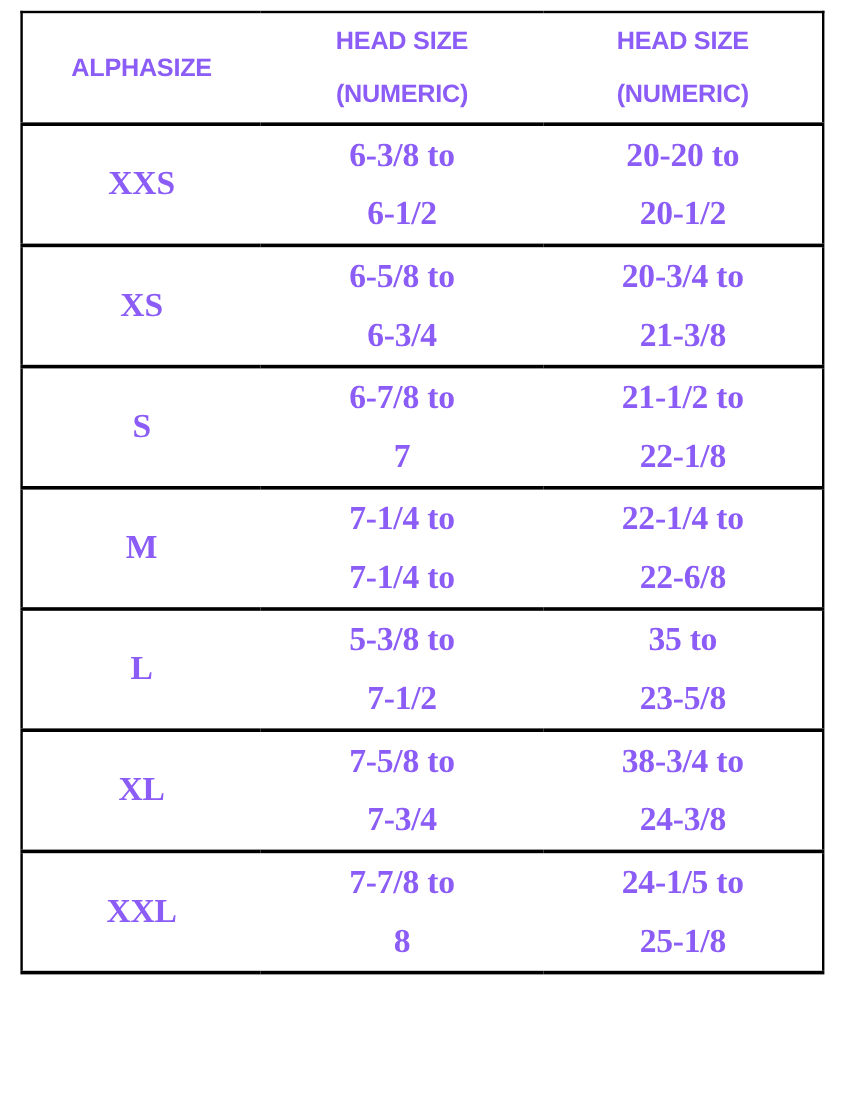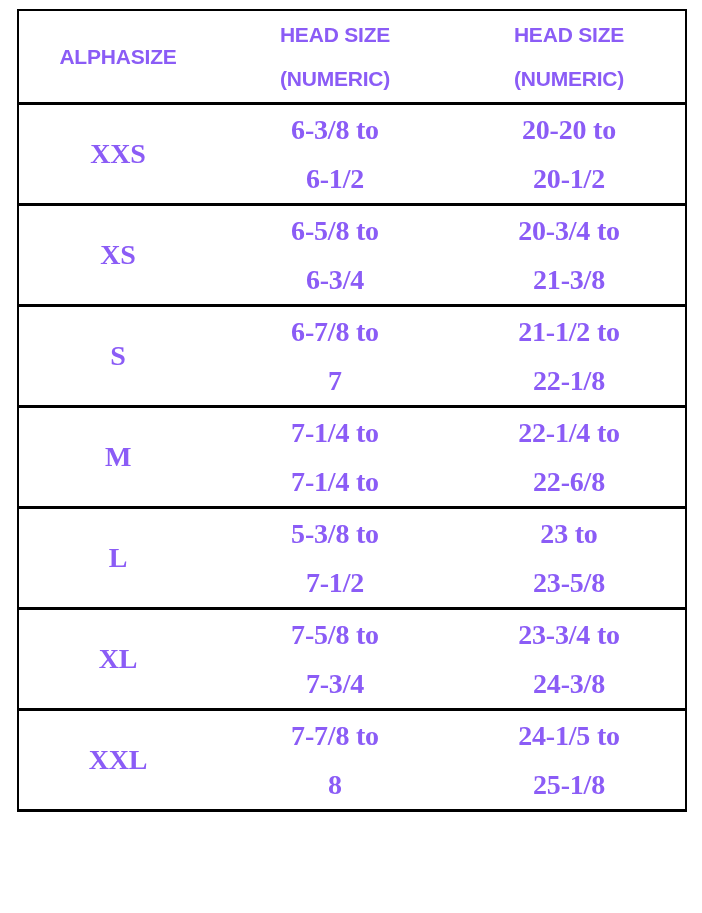--- a/index.html
+++ b/index.html
@@ -221,42 +221,42 @@
           </span>
         </td>
         <td>
           <span class="cell-stack">
             <span class="line line1">5-3/8 to</span>
             <span class="line line2">7-1/2</span>
           </span>
         </td>
         <td>
           <span class="cell-stack">
-            <span class="line line1">23 to</span>
+            <span class="line line1">35 to</span>
             <span class="line line2">23-5/8</span>
           </span>
         </td>
       </tr>
 
       <tr>
         <td class="alpha">
           <span class="cell-stack">
             <span class="line line1">XL</span>
             <span class="line line2"></span>
           </span>
         </td>
         <td>
           <span class="cell-stack">
             <span class="line line1">7-5/8 to</span>
             <span class="line line2">7-3/4</span>
           </span>
         </td>
         <td>
           <span class="cell-stack">
-            <span class="line line1">23-3/4 to</span>
+            <span class="line line1">38-3/4 to</span>
             <span class="line line2">24-3/8</span>
           </span>
         </td>
       </tr>
 
       <tr>
         <td class="alpha">
           <span class="cell-stack">
             <span class="line line1">XXL</span>
             <span class="line line2"></span>

